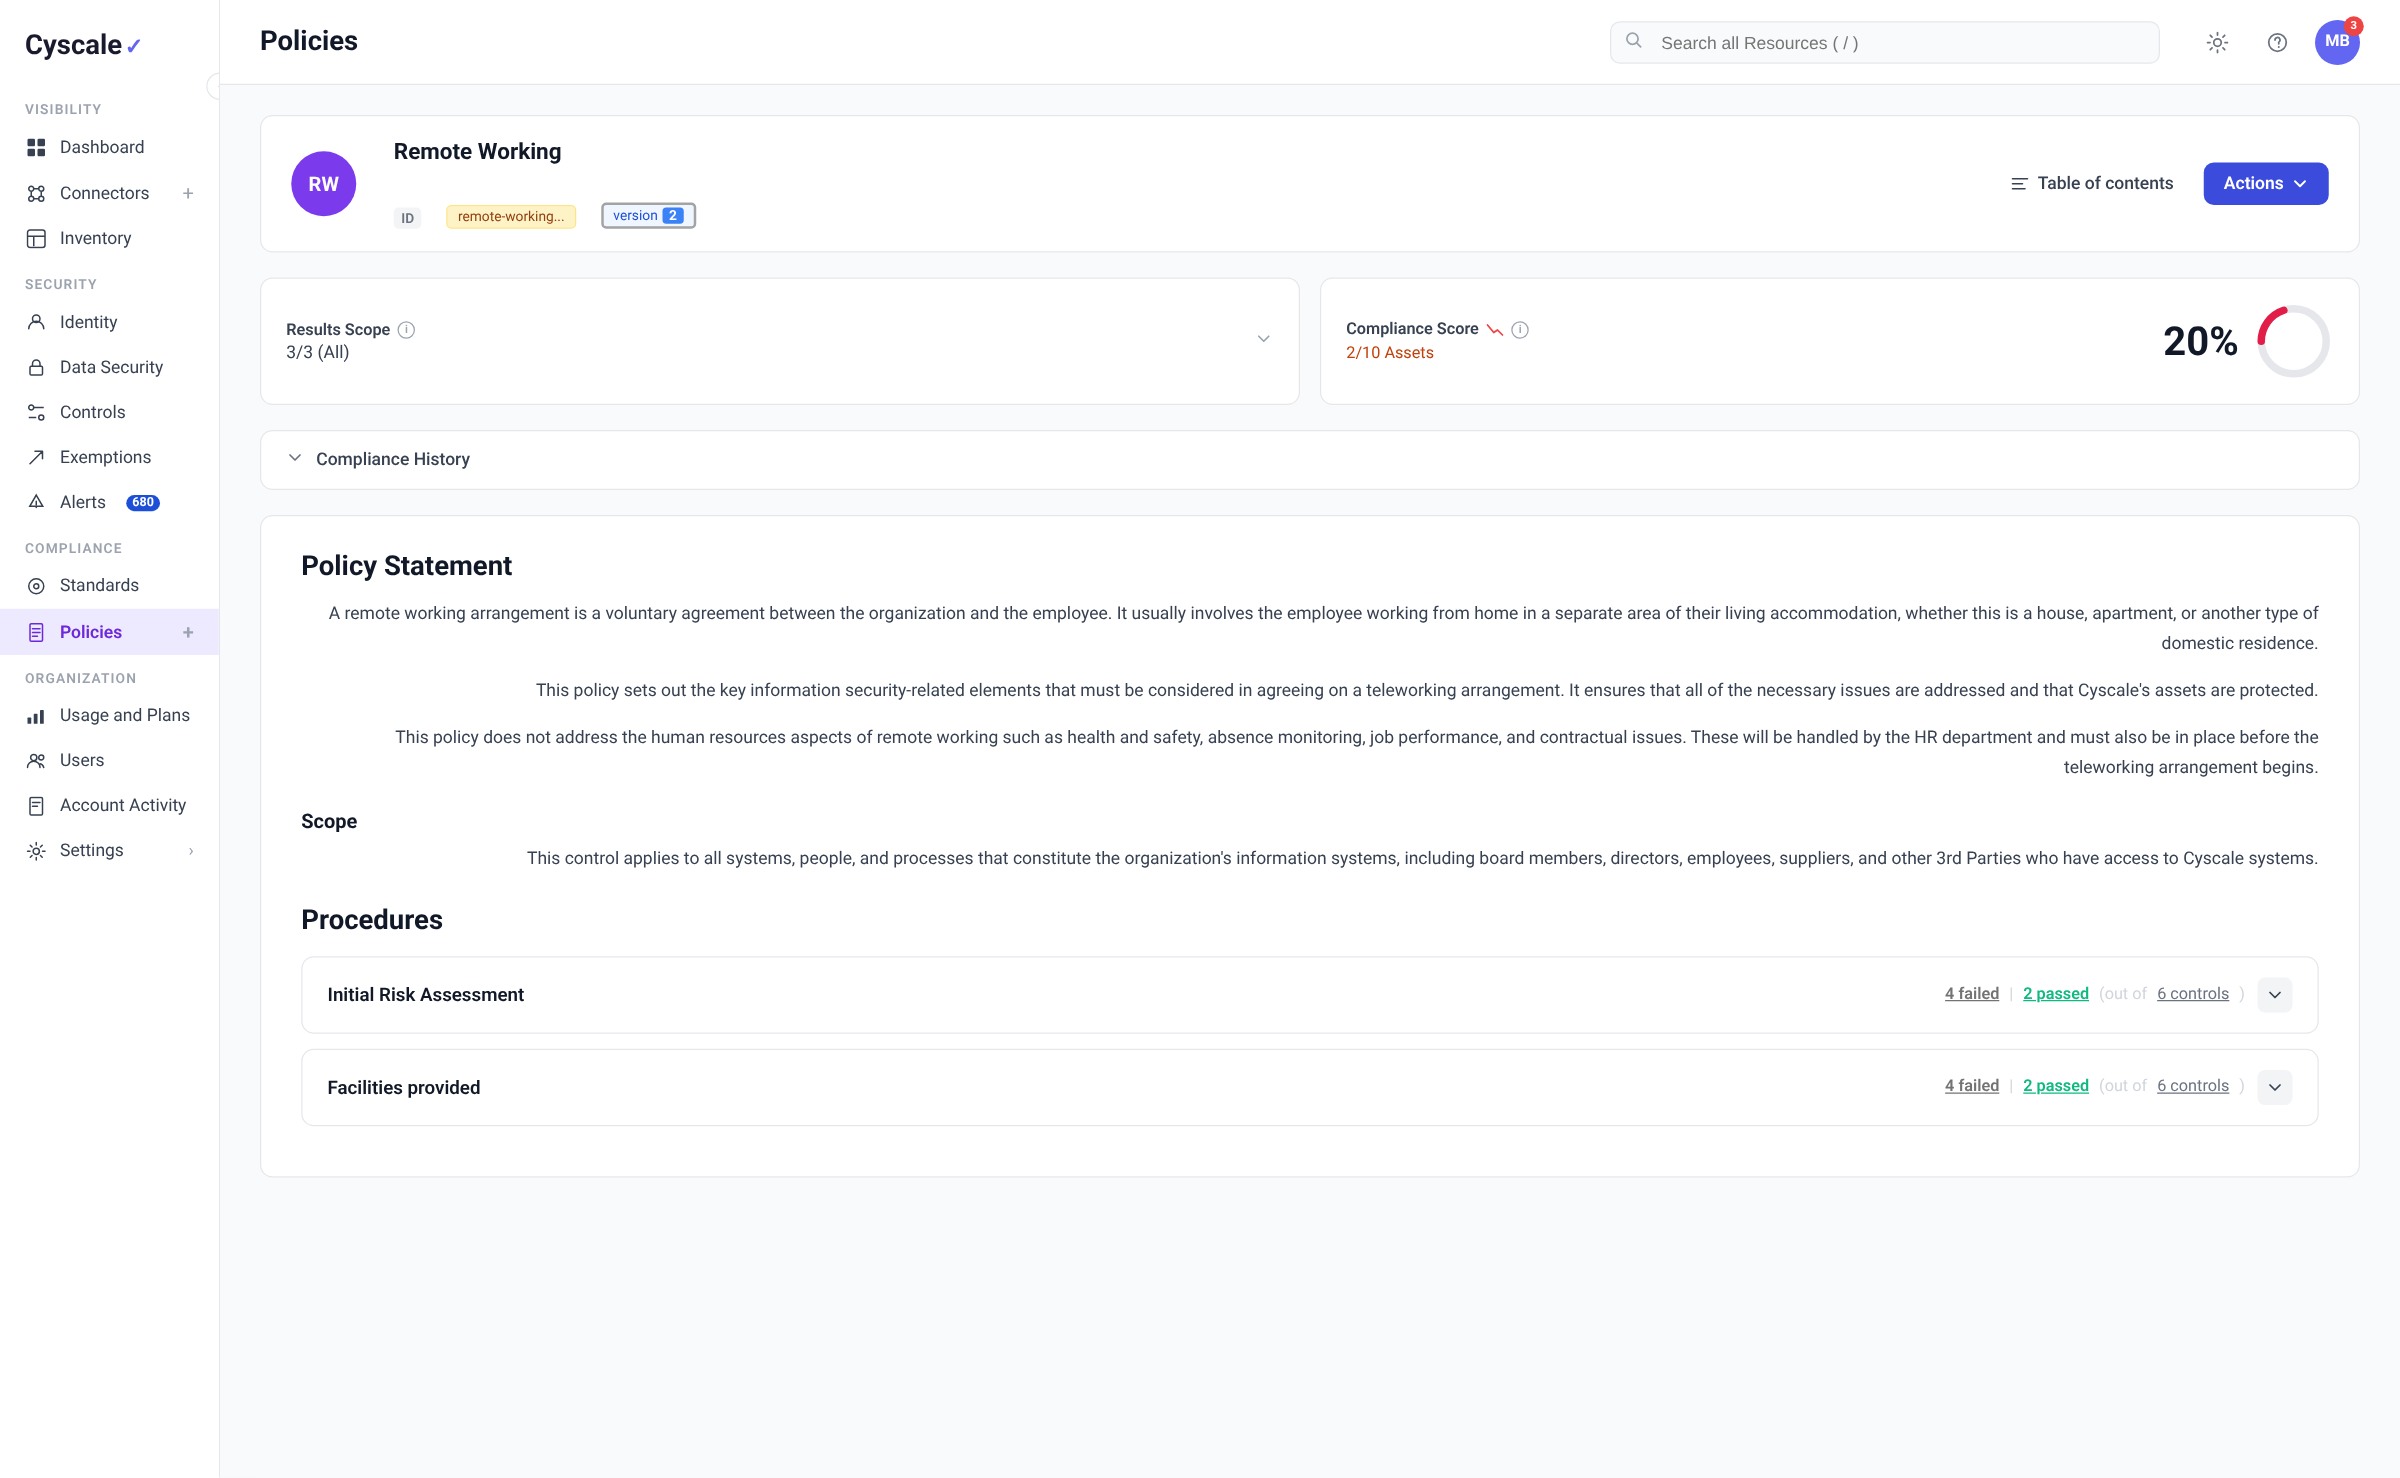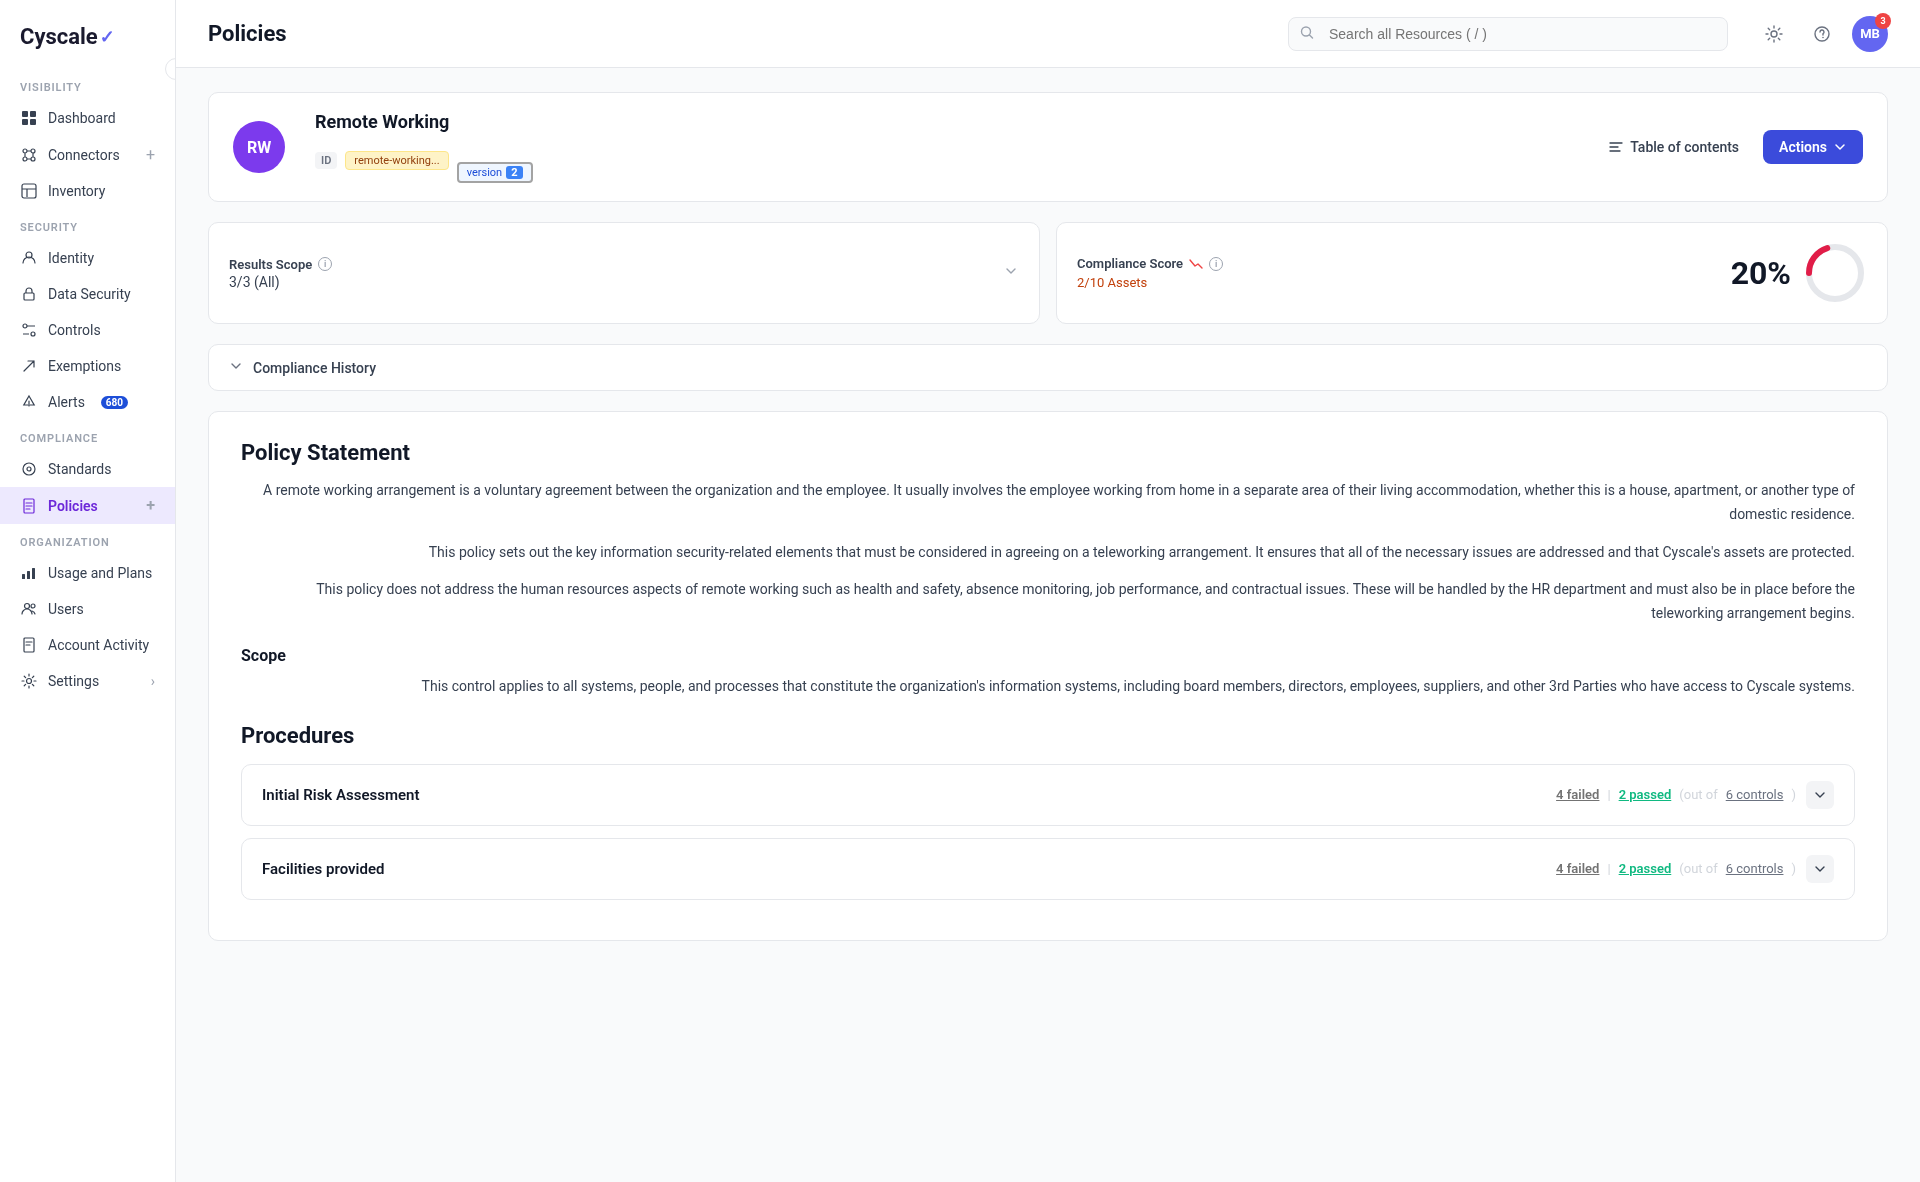--- a/index.html
+++ b/index.html
@@ -33,21 +33,21 @@
     .avatar-badge { position: absolute; top: -3px; right: -3px; background: #ef4444; color: #fff; font-size: 9px; font-weight: 700; border-radius: 50%; width: 16px; height: 16px; display: flex; align-items: center; justify-content: center; }
 
     
     .content { flex: 1; overflow-y: auto; padding: 24px 32px; background: #f9fafb; }
 
     
     .policy-header-card { background: #fff; border: 1px solid #e5e7eb; border-radius: 10px; padding: 18px 24px; display: flex; align-items: center; justify-content: space-between; margin-bottom: 20px; }
     .policy-avatar { width: 52px; height: 52px; border-radius: 50%; background: #7c3aed; color: #fff; font-size: 16px; font-weight: 700; display: flex; align-items: center; justify-content: center; flex-shrink: 0; margin-right: 16px; }
     .policy-info { display: flex; flex-direction: column; gap: 6px; }
     .policy-name { font-size: 18px; font-weight: 700; color: #111827; }
-    .policy-tags { display: flex; align-items: center; gap: 8px; }
+    .policy-tags { display: flex; align-items: flex-end; gap: 20px; }
     .tag-label { font-size: 11px; font-weight: 600; color: #6b7280; background: #f3f4f6; border-radius: 4px; padding: 2px 6px; }
     .tag-id { font-size: 11px; color: #92400e; background: #fef3c7; border: 1px solid #fde68a; border-radius: 4px; padding: 2px 8px; }
     .tag-version { font-size: 11px; color: #1d4ed8; background: #eff6ff; border: 2px solid #a3a3a3; border-radius: 4px; padding: 2px 8px; display: flex; align-items: center; gap: 4px; margin-top: 24px; }
     .tag-version-num { background: #3b82f6; color: #fff; border-radius: 3px; padding: 0 5px; font-weight: 700; font-size: 11px; }
     .header-actions { display: flex; align-items: center; gap: 12px; }
     .toc-btn { display: flex; align-items: center; gap: 6px; color: #374151; font-size: 14px; font-weight: 500; cursor: pointer; padding: 8px 12px; border-radius: 6px; }
     .actions-btn { display: flex; align-items: center; gap: 6px; background: #3b4bdb; color: #fff; font-size: 14px; font-weight: 600; padding: 9px 16px; border-radius: 8px; cursor: pointer; }
 
     
     .metrics-row { display: grid; grid-template-columns: 1fr 1fr; gap: 16px; margin-bottom: 20px; }

